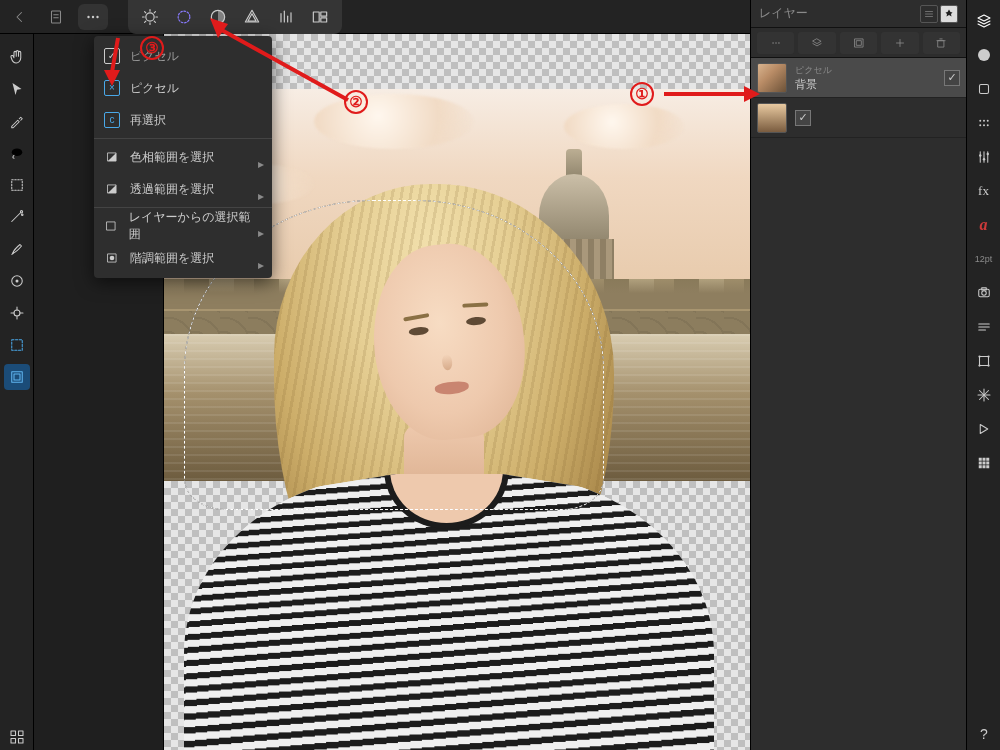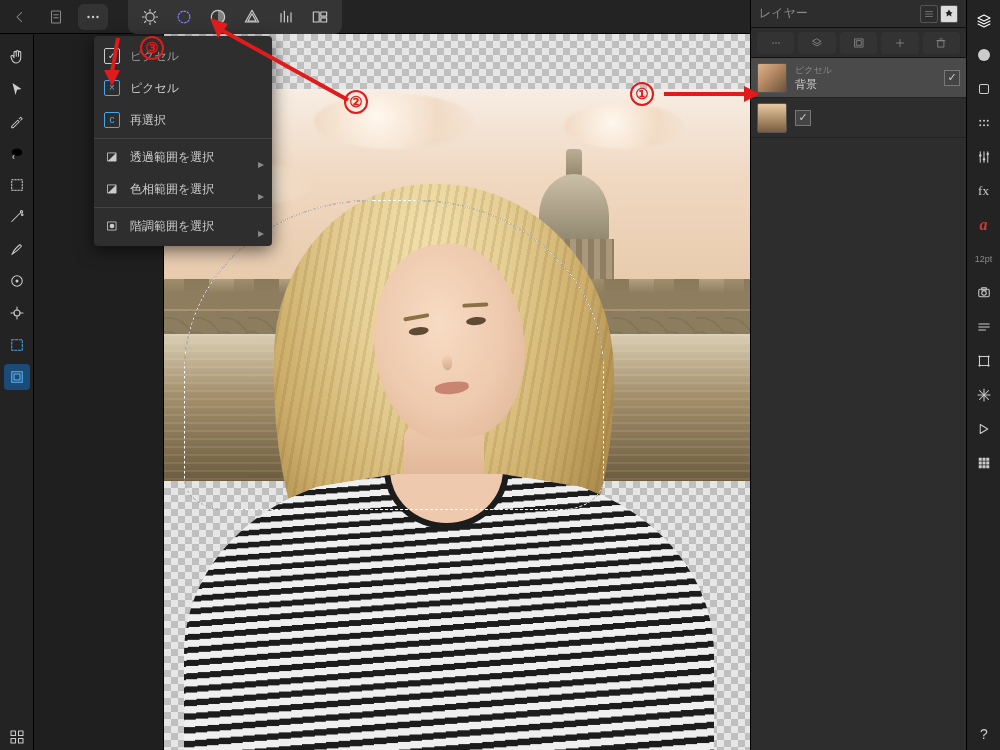--- a/index.html
+++ b/index.html
@@ -764,34 +764,43 @@
     <span>再選択</span>
   </div>
   <div class="sep"></div>
   <div class="mi">
     <span class="mico">
         <svg class="svg" viewBox="0 0 24 24" style="width:14px;height:14px">
           <rect x="5" y="5" width="14" height="14"></rect>
           <polygon class="fill" points="5 19 19 5 19 19"></polygon>
         </svg>
       </span>
-    <span>透過範囲を選択</span>
+    <span>色相範囲を選択</span>
     <span class="sub"></span>
   </div>
   <div class="mi">
     <span class="mico">
         <svg class="svg" viewBox="0 0 24 24" style="width:14px;height:14px">
           <rect x="5" y="5" width="14" height="14"></rect>
           <polygon class="fill" points="5 19 19 5 19 19"></polygon>
         </svg>
       </span>
-    <span>色相範囲を選択</span>
+    <span>透過範囲を選択</span>
     <span class="sub"></span>
   </div>
   <div class="sep"></div>
+  <div class="mi">
+    <span class="mico">
+        <svg class="svg" viewBox="0 0 24 24" style="width:14px;height:14px">
+          <rect x="5" y="5" width="14" height="14"></rect>
+        </svg>
+      </span>
+    <span>レイヤーからの選択範囲</span>
+    <span class="sub"></span>
+  </div>
   <div class="mi">
     <span class="mico">
         <svg class="svg" viewBox="0 0 24 24" style="width:14px;height:14px">
           <rect x="5" y="5" width="14" height="14"></rect>
           <circle class="fill" cx="12" cy="12" r="4"></circle>
         </svg>
       </span>
     <span>階調範囲を選択</span>
     <span class="sub"></span>
   </div>

